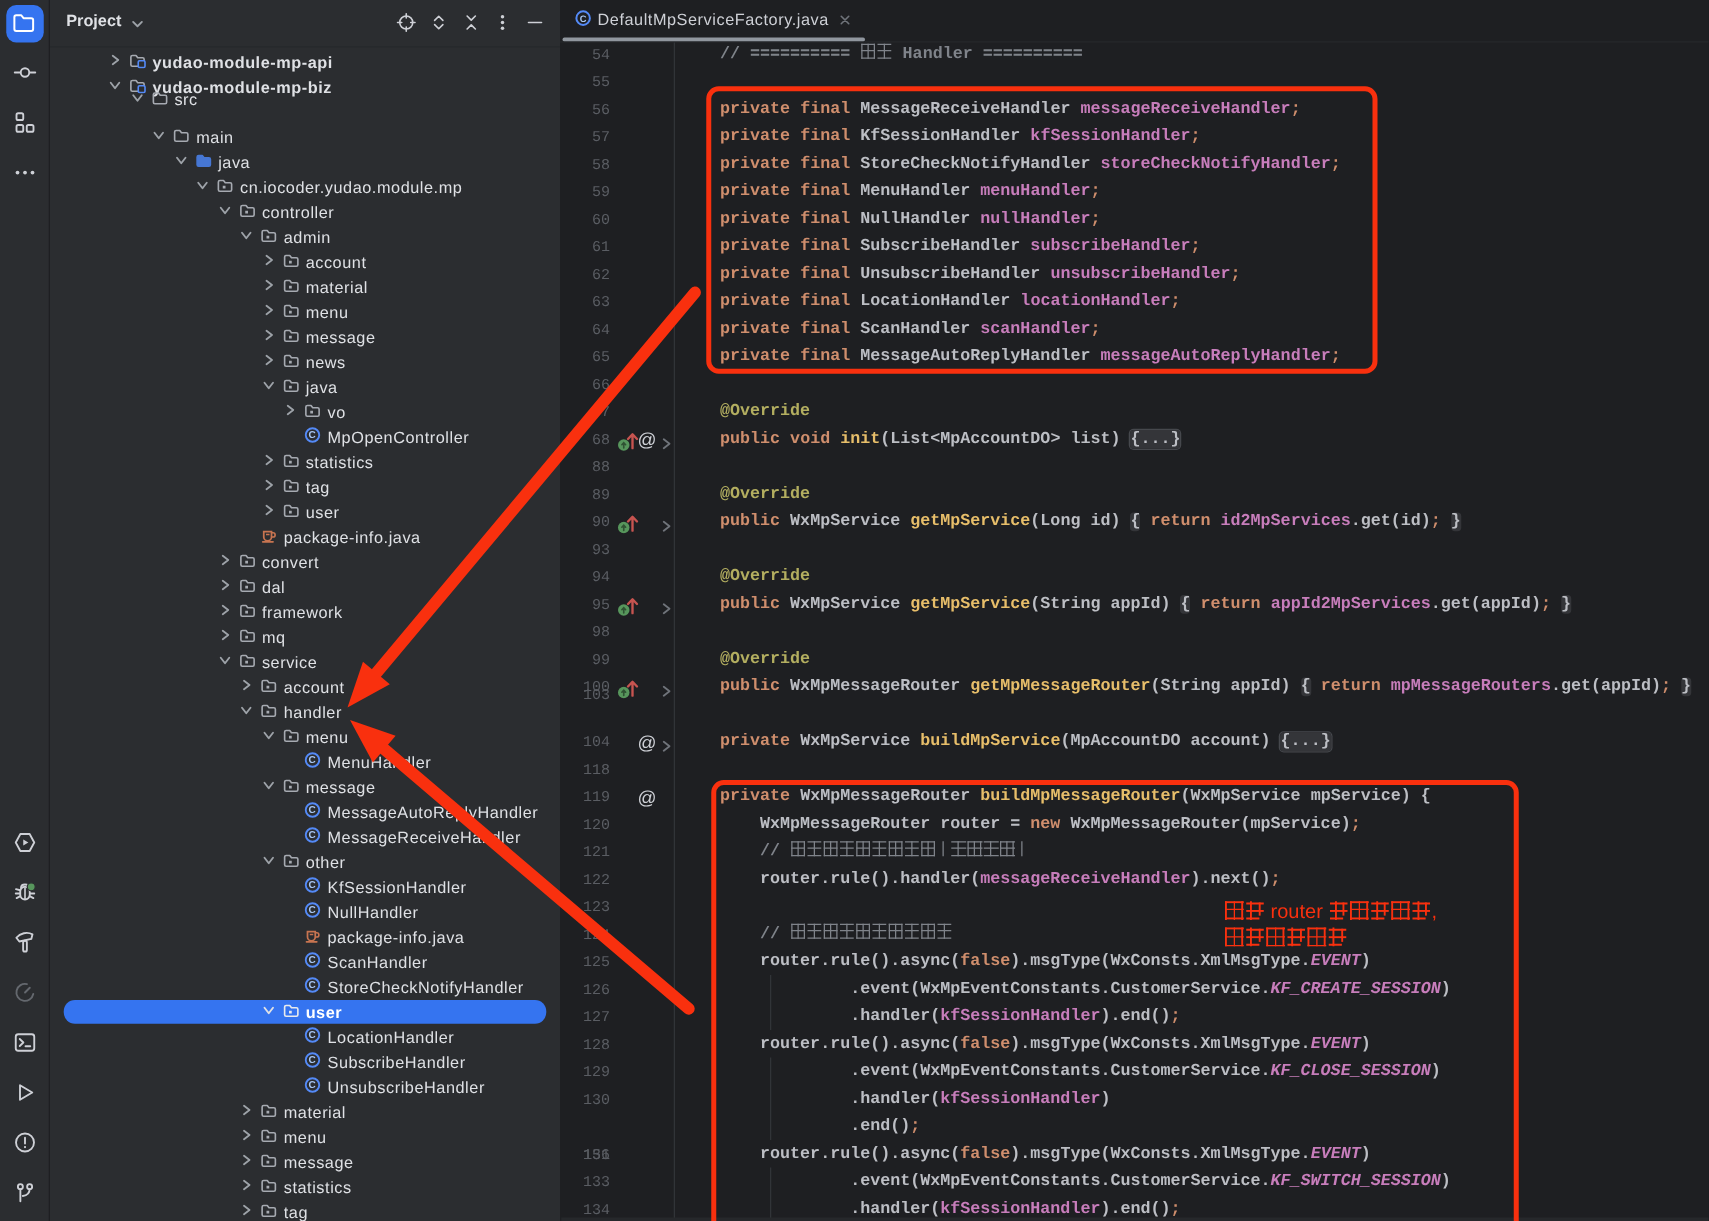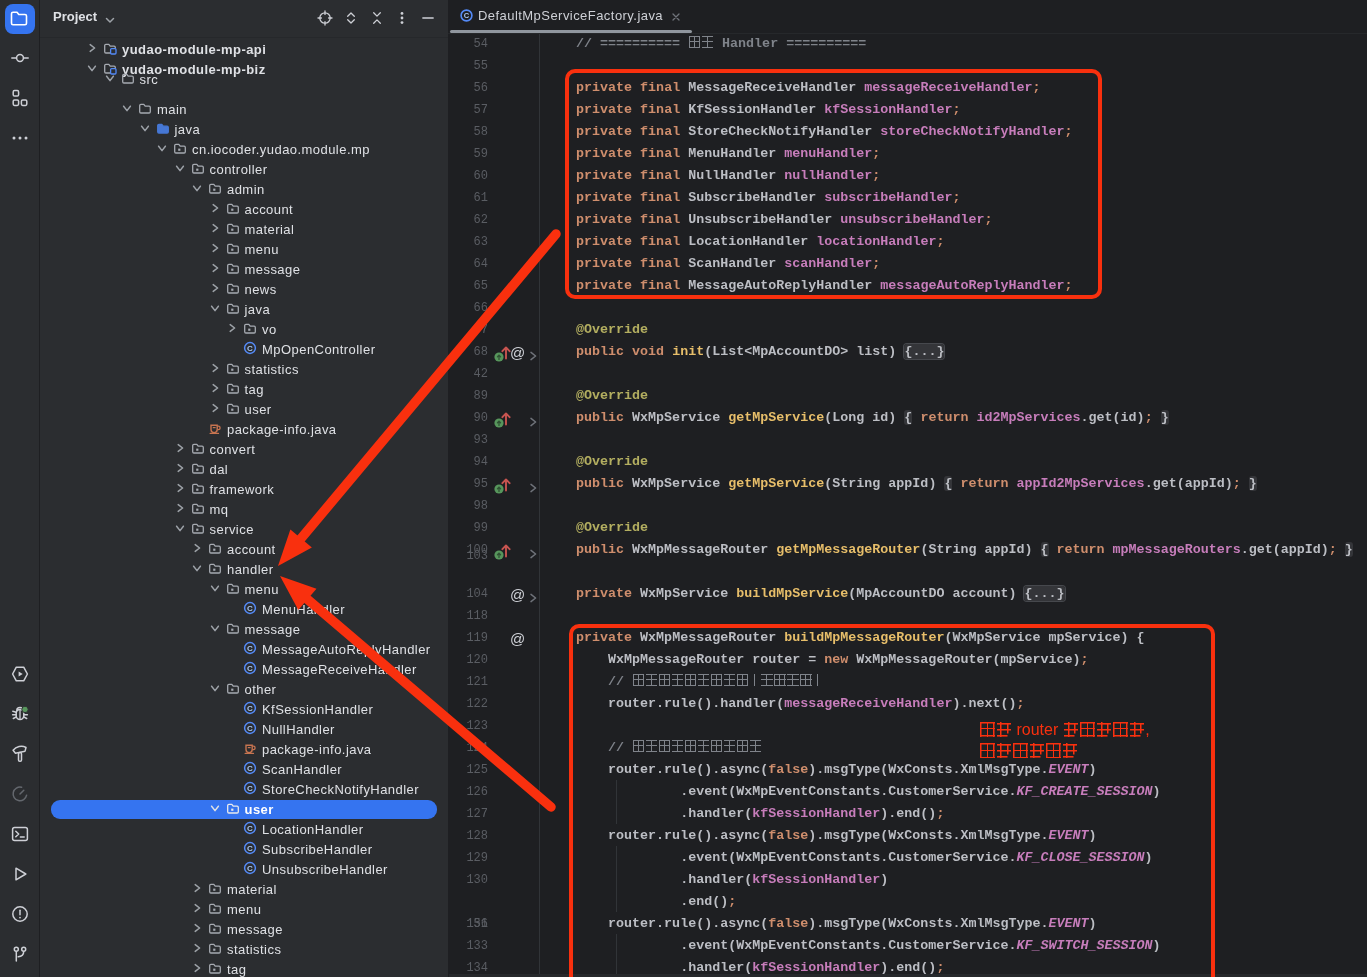--- a/index.html
+++ b/index.html
@@ -614,21 +614,21 @@
 <div class="codeline" style="top:231px">    <span class="k">private</span> <span class="k">final</span> LocationHandler <span class="f">locationHandler</span><span class="k">;</span></div>
 <div class="gnum" style="top:253px">64</div>
 <div class="codeline" style="top:253px">    <span class="k">private</span> <span class="k">final</span> ScanHandler <span class="f">scanHandler</span><span class="k">;</span></div>
 <div class="gnum" style="top:275px">65</div>
 <div class="codeline" style="top:275px">    <span class="k">private</span> <span class="k">final</span> MessageAutoReplyHandler <span class="f">messageAutoReplyHandler</span><span class="k">;</span></div>
 <div class="gnum" style="top:297px">66</div>
 <div class="gnum" style="top:319px">67</div>
 <div class="codeline" style="top:319px">    <span class="a">@Override</span></div>
 <div class="gnum" style="top:341px">68</div>
 <div class="codeline" style="top:341px">    <span class="k">public</span> <span class="k">void</span> <span class="m">init</span>(List&lt;MpAccountDO&gt; list) <span class="chip">{...}</span></div>
-<div class="gnum" style="top:363px">42</div>
+<div class="gnum" style="top:363px">88</div>
 <div class="gnum" style="top:385px">89</div>
 <div class="codeline" style="top:385px">    <span class="a">@Override</span></div>
 <div class="gnum" style="top:407px">90</div>
 <div class="codeline" style="top:407px">    <span class="k">public</span> WxMpService <span class="m">getMpService</span>(Long id) <span class="chip2">{</span> <span class="k">return</span> <span class="f">id2MpServices</span>.get(id)<span class="k">;</span> <span class="chip2">}</span></div>
 <div class="gnum" style="top:429px">93</div>
 <div class="gnum" style="top:451px">94</div>
 <div class="codeline" style="top:451px">    <span class="a">@Override</span></div>
 <div class="gnum" style="top:473px">95</div>
 <div class="codeline" style="top:473px">    <span class="k">public</span> WxMpService <span class="m">getMpService</span>(String appId) <span class="chip2">{</span> <span class="k">return</span> <span class="f">appId2MpServices</span>.get(appId)<span class="k">;</span> <span class="chip2">}</span></div>
 <div class="gnum" style="top:495px">98</div>

